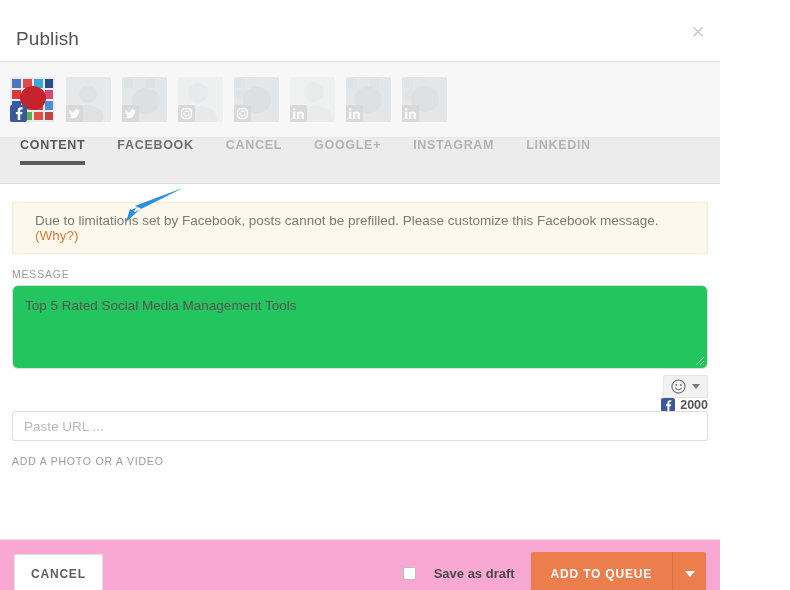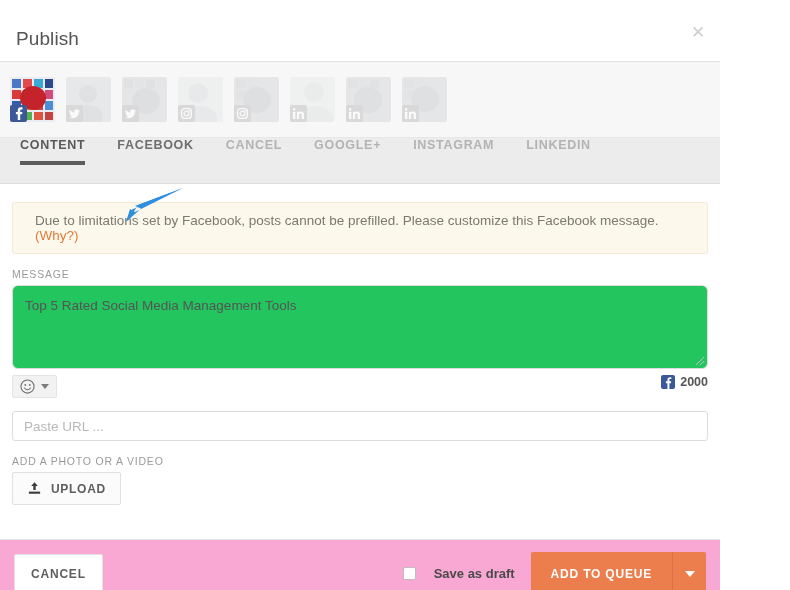--- a/index.html
+++ b/index.html
@@ -183,24 +183,25 @@
     position: absolute;
     right: 2px;
     bottom: 2px;
     width: 10px;
     height: 10px;
     pointer-events: none;
   }
 
   .below-message {
     display: flex;
-    align-items: flex-start;
+    align-items: flex-end;
     justify-content: space-between;
     margin-top: 6px;
     height: 22px;
+    flex-direction: column;
   }
   .emoji-btn {
     display: inline-flex;
     align-items: center;
     gap: 6px;
     background: #f2f2f2;
     border: 1px solid #e4e4e4;
     border-radius: 2px;
     padding: 3px 7px;
     cursor: pointer;
@@ -552,27 +553,20 @@
     <div class="link-row">
       <input class="url-input" type="text" placeholder="Paste URL ..." style="">
       <svg class="annotation-arrow" viewBox="0 0 82 42">
         <path d="M75 3 L27 21 L33 23.5 L18 37 L22 24 L27 27 Z" fill="#2e8fe0"></path>
         <path d="M75 3 L30 20 L20 36 L24 24.5 Z" fill="#2e8fe0"></path>
       </svg>
     </div>
 
     <div class="photo-row">
       <div class="field-label">ADD A PHOTO OR A VIDEO</div>
-      <div class="upload-btn">
-        <svg width="15" height="15" viewBox="0 0 16 16">
-          <path d="M8 1.2 L11.6 5.4 H9.3 V9.6 H6.7 V5.4 H4.4 Z" fill="#3d3d3d"></path>
-          <rect x="2" y="11.3" width="12" height="2.3" fill="#3d3d3d"></rect>
-        </svg>
-        <span>UPLOAD</span>
-      </div>
     </div>
 
   </div>
 
   <div class="modal-footer">
     <button class="cancel-btn">CANCEL</button>
     <div class="footer-spacer"></div>
 
     <div class="draft-wrap">
       <span class="draft-box"></span>

